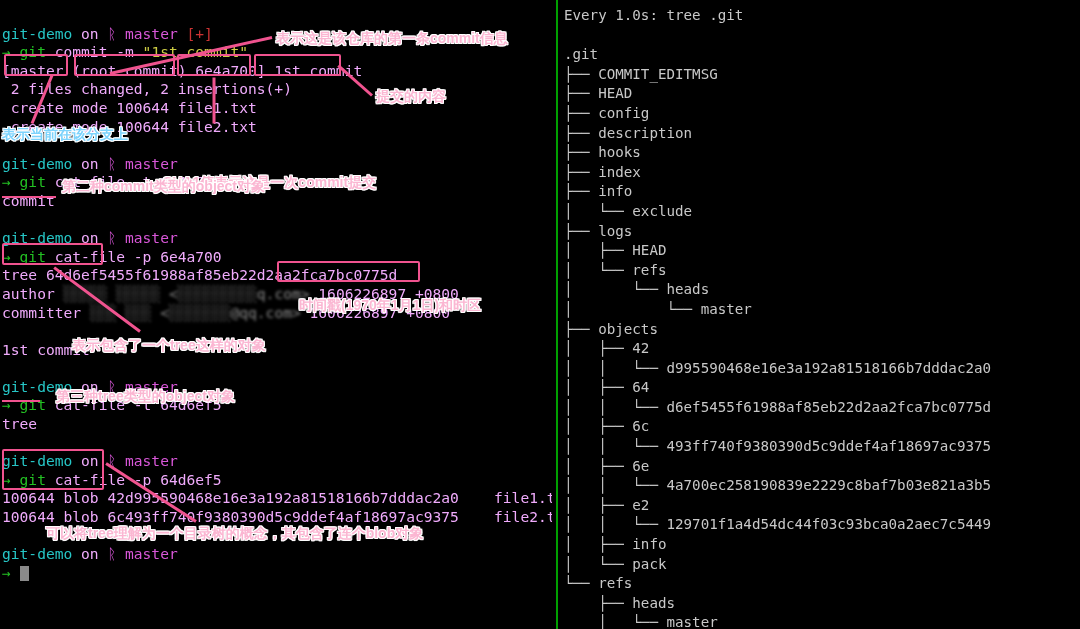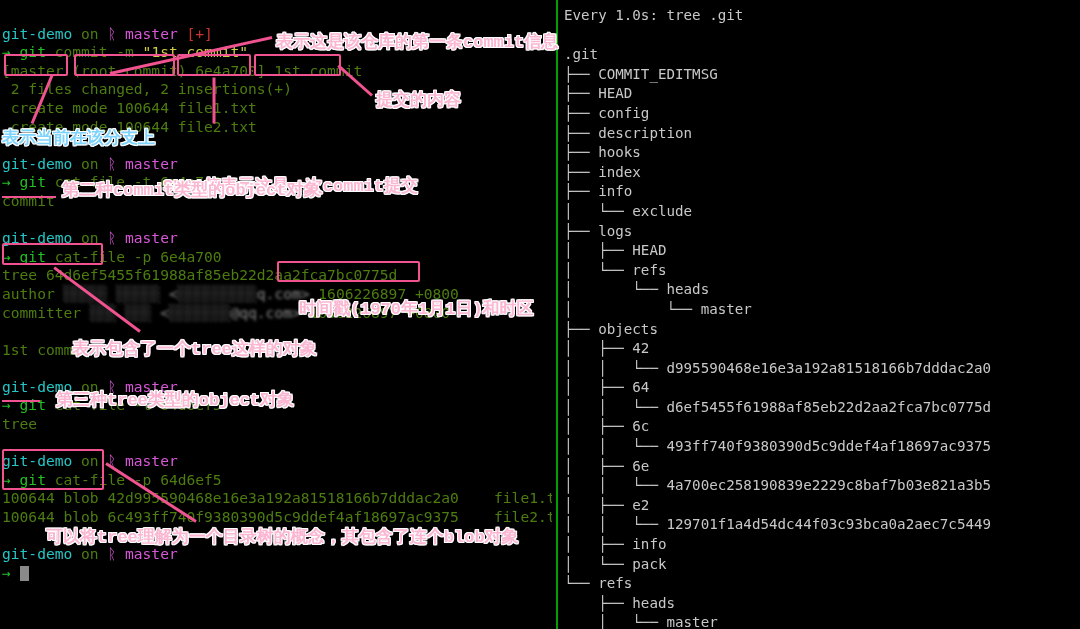--- a/index.html
+++ b/index.html
@@ -19,42 +19,42 @@
     white-space:pre;
     letter-spacing:0px;
   }
   #left-term{padding:6px 0 0 2px;}
   #right-term{padding:6px 0 0 2px;font-size:14.2px;line-height:19.6px;}
 
   .ln{height:18.6px;white-space:pre;}
   #right-term .ln{height:19.6px;}
 
   .c-cyan{color:#26c6c6;}
-  .c-white{color:#4d7c0f;}
+  .c-white{color:#f0abfc;}
   .c-mag{color:#d957d9;}
   .c-red{color:#cc3333;}
   .c-green{color:#23c023;}
   .c-yellow{color:#cdcd44;}
   .c-grey{color:#c8c8c8;}
 
   .cursor{display:inline-block;width:9px;height:15px;background:#8a8a8a;vertical-align:-3px;}
 
   
   #annotations{position:absolute;left:0;top:0;width:1080px;height:629px;pointer-events:none;}
   .anno-box{
     position:absolute;border:2px solid #f0538f;border-radius:2px;
     box-sizing:border-box;
   }
   .anno-ul{position:absolute;height:2px;background:#f0538f;}
   .anno-text{
     position:absolute;white-space:nowrap;
-    font-family:Liberation Mono, monospace;
+    font-family:Liberation Sans, sans-serif;
     font-weight:bold;
     color:#fbb6d2;
-    font-size:17px;
+    font-size:14px;
     text-shadow:
       1px 0 0 #fff, -1px 0 0 #fff, 0 1px 0 #fff, 0 -1px 0 #fff,
       1px 1px 0 #fff, -1px -1px 0 #fff, 1px -1px 0 #fff, -1px 1px 0 #fff;
   }
   .anno-line{position:absolute;transform-origin:0 50%;height:3px;background:#f0538f;}
 </style>
 </head>
 <body>
 
 <div id="left-pane" class="pane">

